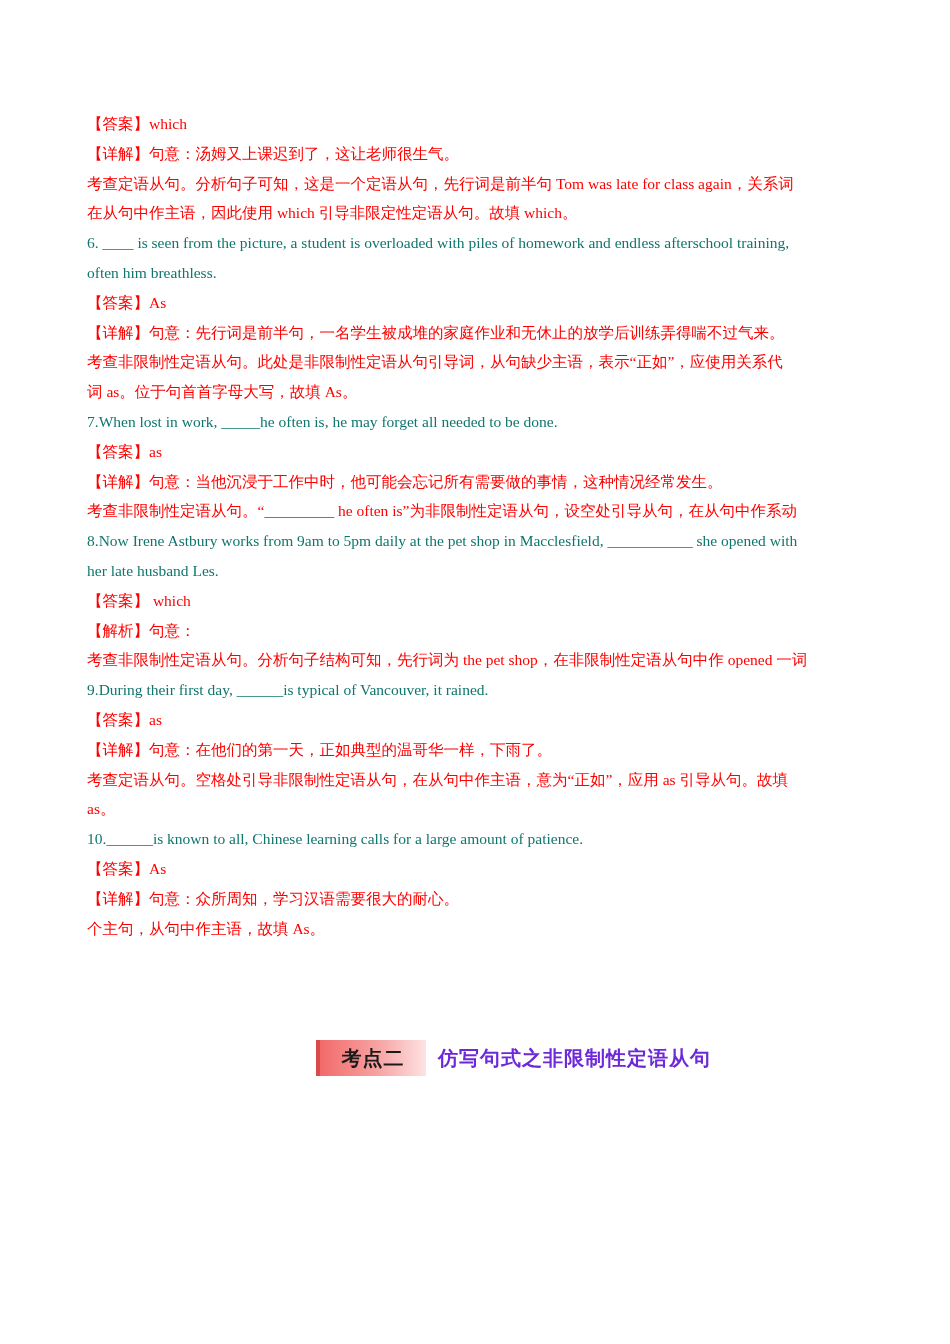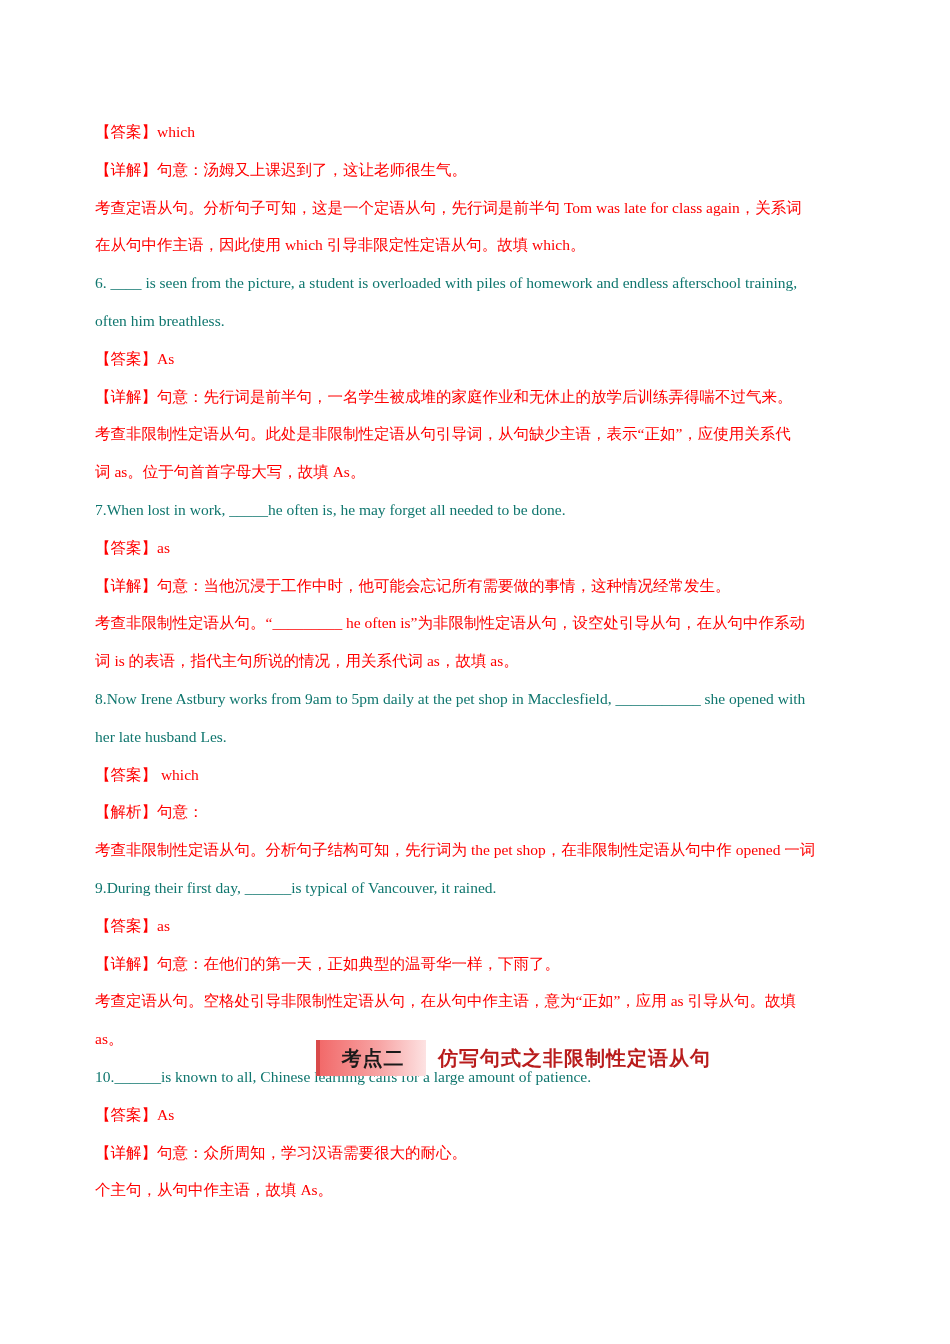--- a/index.html
+++ b/index.html
@@ -2,38 +2,38 @@
 <html><head>
 <meta charset="utf-8">
 <style>
   html, body { margin: 0; padding: 0; background: #ffffff; }
   body { width: 950px; height: 1344px; position: relative; overflow: hidden; }
   .page {
     position: absolute; left: 87px; top: 109px; width: 777px;
     font-family: "Liberation Serif", "DejaVu Serif", serif;
     font-size: 15.5px; line-height: 29.8px; color: #000;
   }
-  .line { margin: 8px; text-align: justify; }
+  .line { margin: 0; text-align: justify; }
   .red { color: #ff0000; }
   .black { color: #0f766e; }
   .banner-wrap {
     position: absolute; left: 270px; top: 1039px; height: 38px;
     display: flex; align-items: center; padding-left: 46px;
   }
   .banner-tag {
     height: 36px; width: 110px; box-sizing: border-box;
     border-left: 4px solid #d94a4a;
     background: linear-gradient(90deg, #f26a6a 0%, #f7a3a3 55%, #fde2e2 100%);
     display: flex; align-items: center; justify-content: center;
     font-family: "DejaVu Sans", sans-serif; font-weight: bold; font-size: 20px; color: #1a1a1a;
     letter-spacing: 1px;
   }
   .banner-title {
     margin-left: 12px;
-    font-family: "DejaVu Sans", sans-serif; font-weight: bold; font-size: 20px; color: #b91c1c;
+    font-family: "DejaVu Sans", sans-serif; font-weight: bold; font-size: 20px; color: #6d28d9;
     letter-spacing: 1px;
   }
 </style>
 </head>
 <body>
 
 <div class="page">
 
   <p class="line red">【答案】which</p>
   <p class="line red">【详解】句意：汤姆又上课迟到了，这让老师很生气。</p>
@@ -47,21 +47,20 @@
     <p class="line red">【详解】句意：先行词是前半句，一名学生被成堆的家庭作业和无休止的放学后训练弄得喘不过气来。</p>
     <p class="line red">考查非限制性定语从句。此处是非限制性定语从句引导词，从句缺少主语，表示“正如”，应使用关系代</p>
     <p class="line red">词 as。位于句首首字母大写，故填 As。</p>
   </div>
 
   <div>
     <p class="line black">7.When lost in work, _____he often is, he may forget all needed to be done.</p>
     <p class="line red">【答案】as</p>
     <p class="line red">【详解】句意：当他沉浸于工作中时，他可能会忘记所有需要做的事情，这种情况经常发生。</p>
     <p class="line red">考查非限制性定语从句。“_________ he often is”为非限制性定语从句，设空处引导从句，在从句中作系动</p>
-    <p class="line red">词 is 的表语，指代主句所说的情况，用关系代词 as，故填 as。</p>
   </div>
 
   <div>
     <p class="line black">8.Now Irene Astbury works from 9am to 5pm daily at the pet shop in Macclesfield, ___________ she opened with</p>
     <p class="line black">her late husband Les.</p>
     <p class="line red">【答案】 which</p>
     <p class="line red">【解析】句意：</p>
     <p class="line red">考查非限制性定语从句。分析句子结构可知，先行词为 the pet shop，在非限制性定语从句中作 opened 一词</p>
   </div>
 

